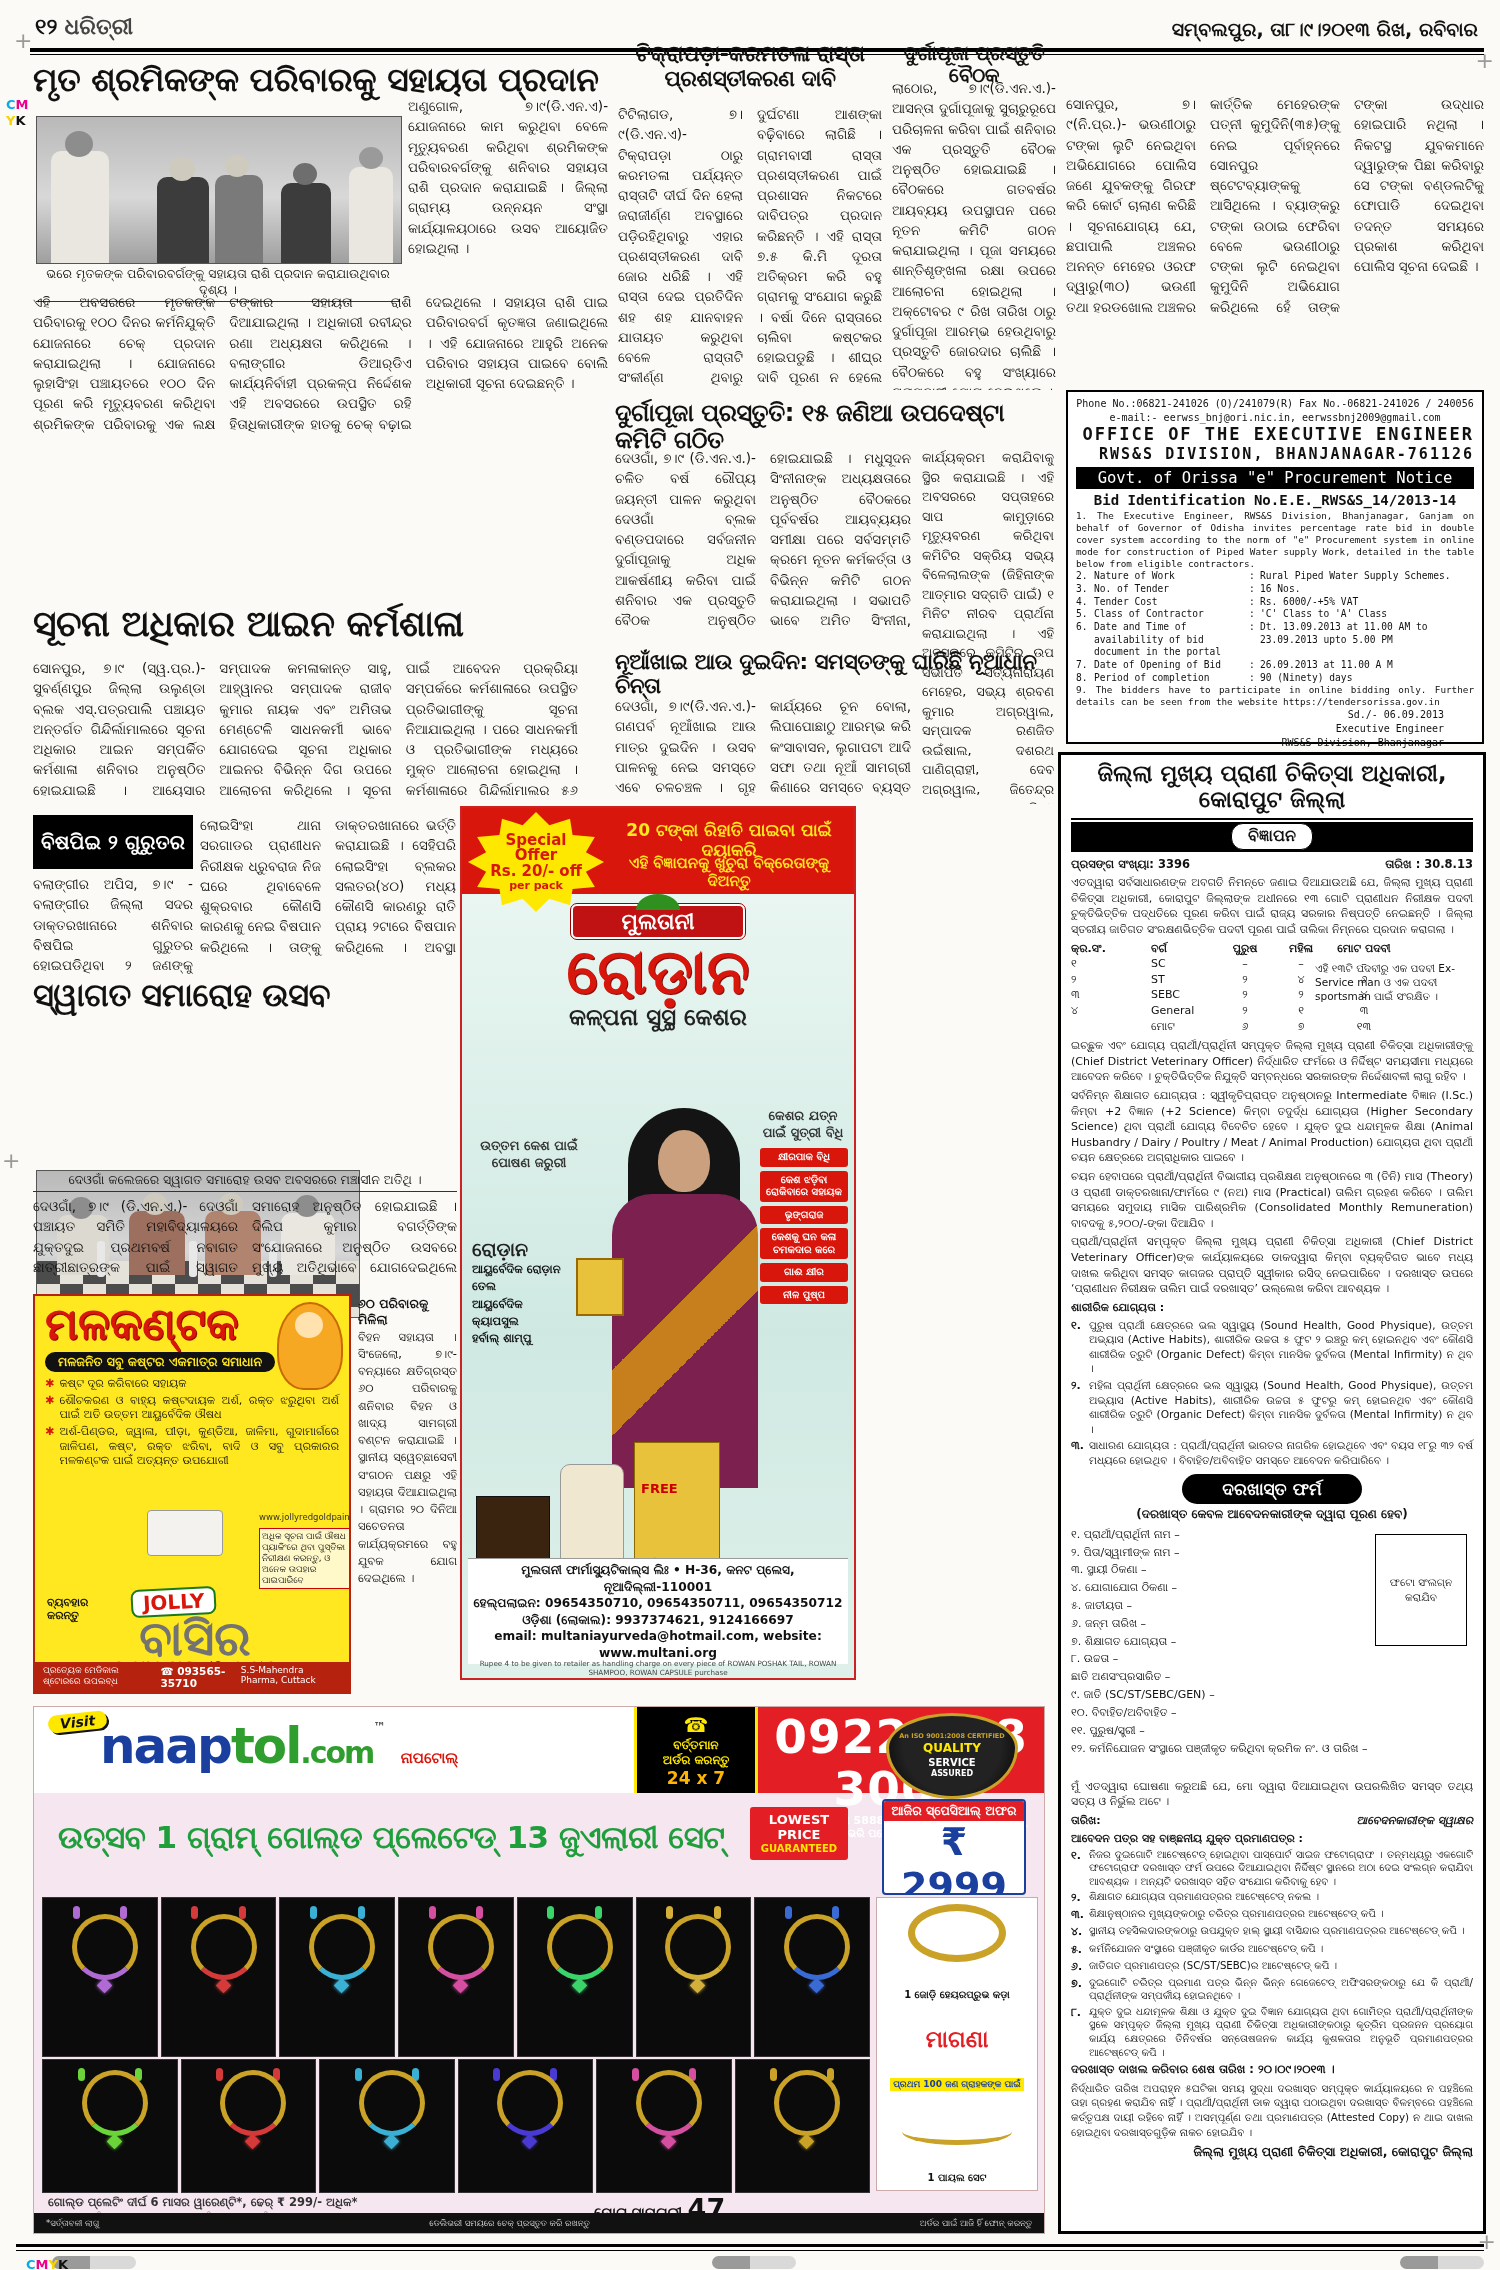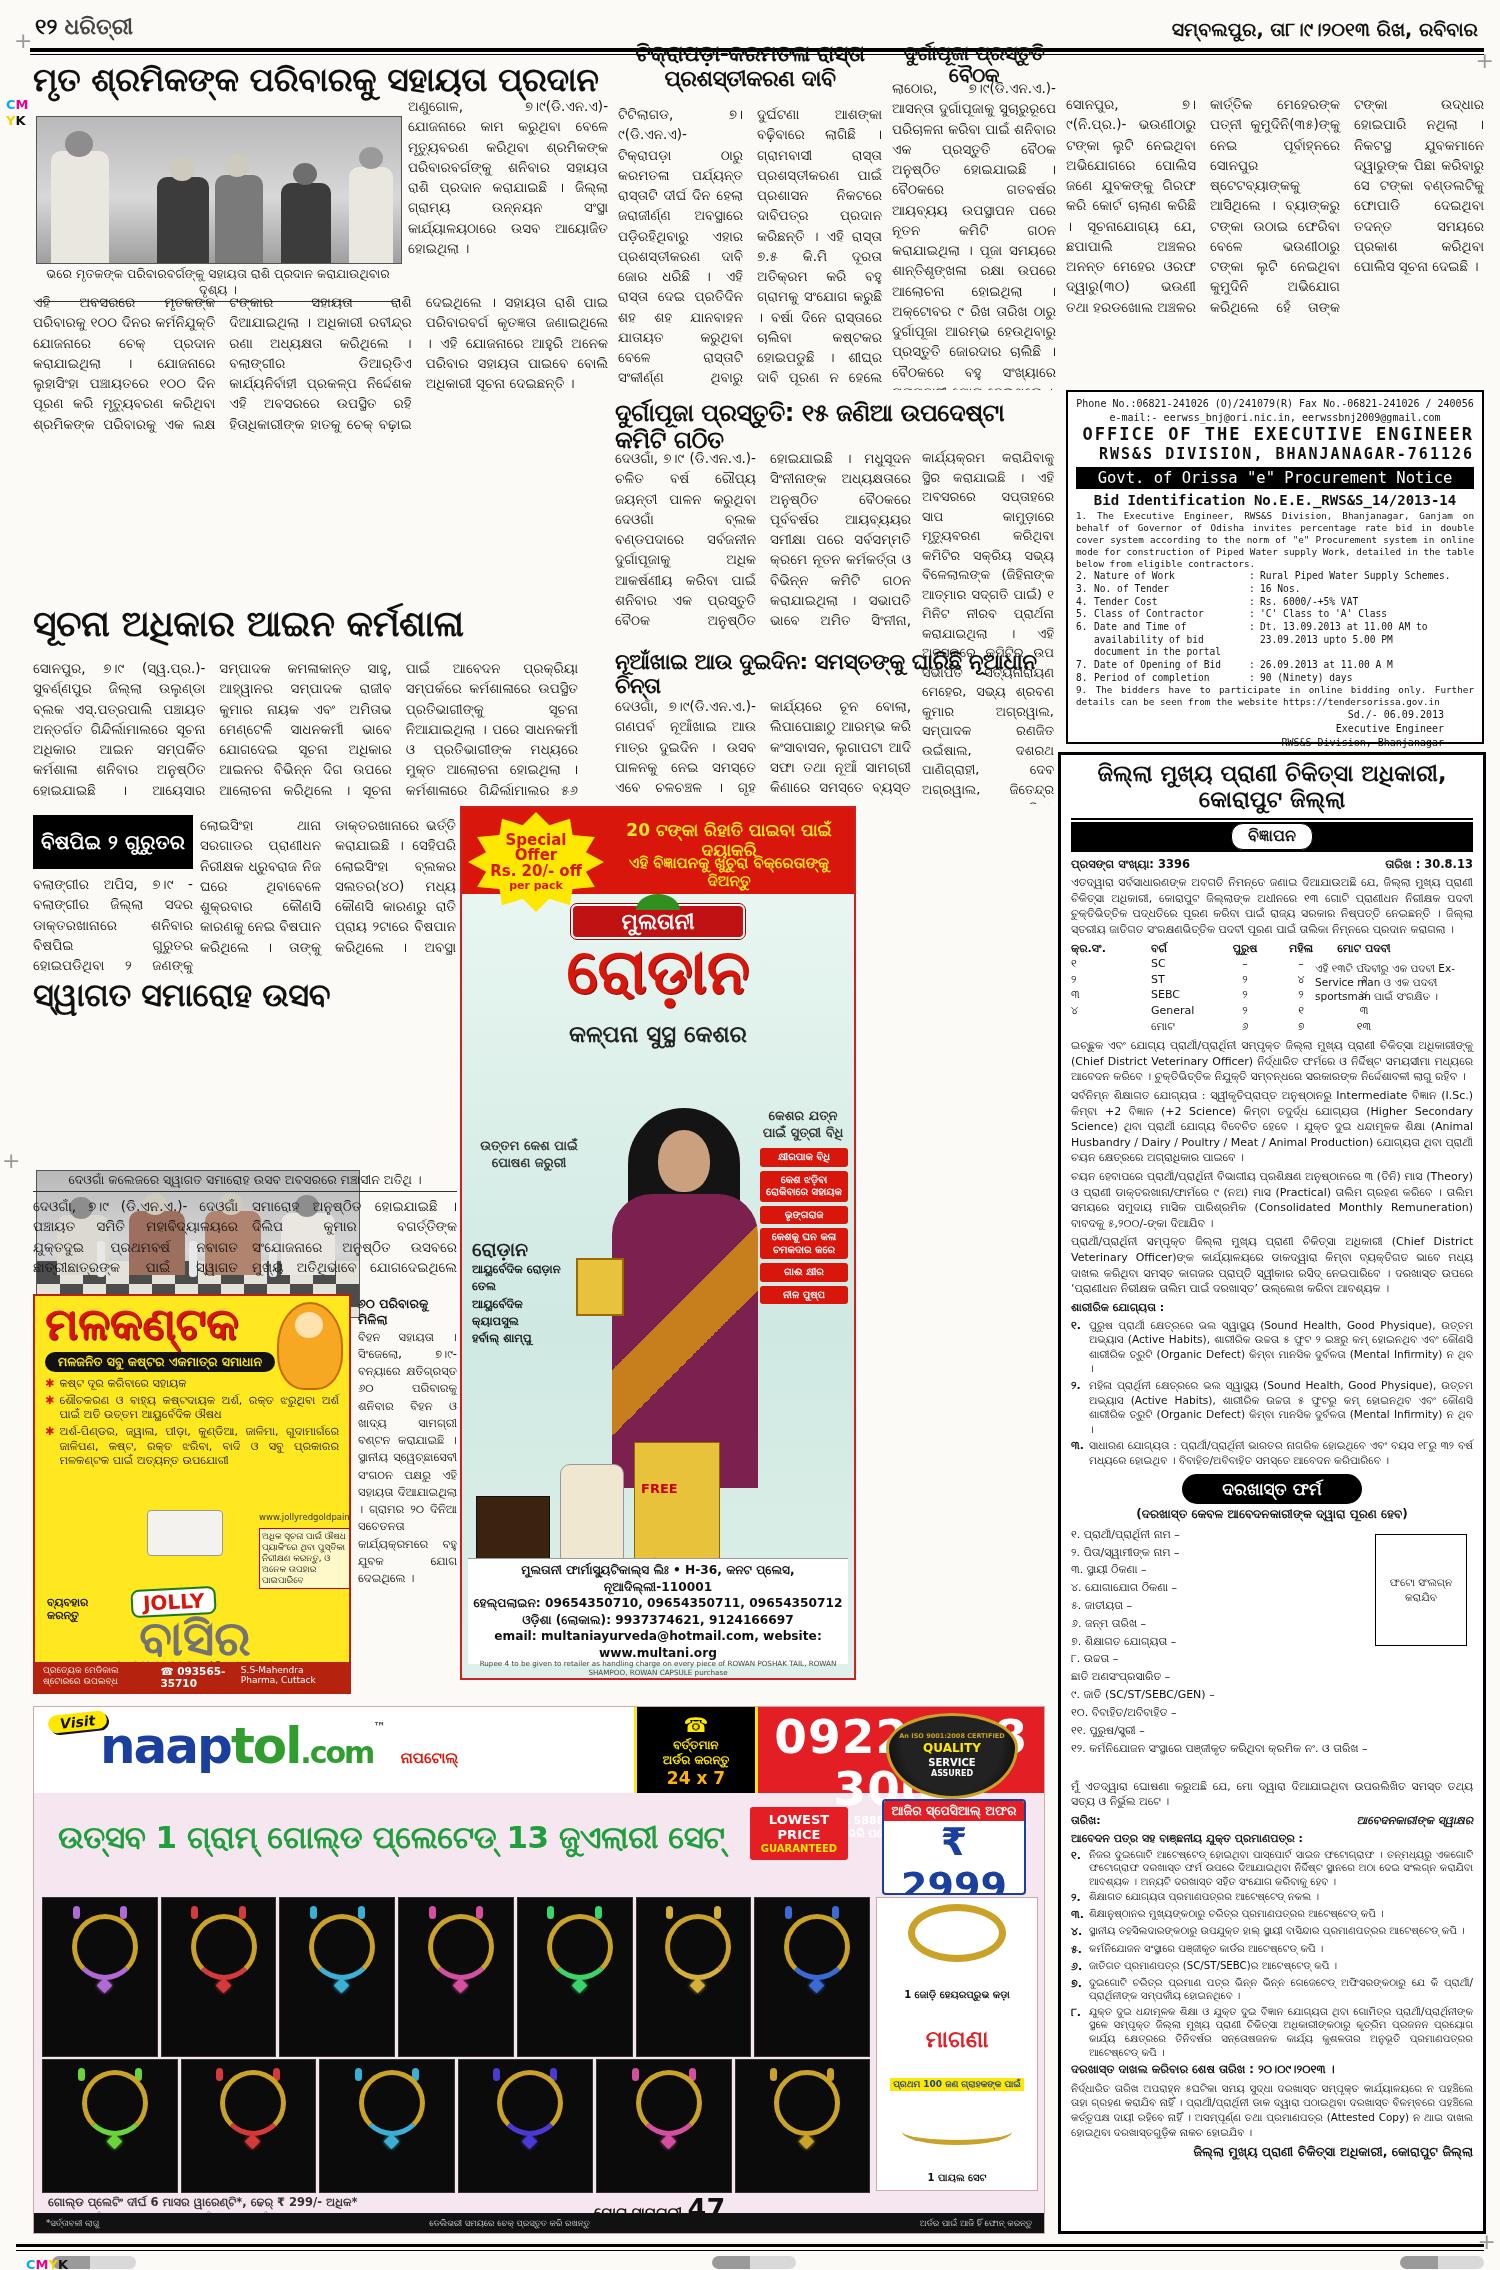--- a/index.html
+++ b/index.html
@@ -74,21 +74,21 @@
   #rodwan .rband{background:#d8160b;height:86px;position:relative;color:#ffe81f;font-weight:bold;}
   #rodwan .rband .l1{position:absolute;left:150px;right:8px;top:12px;font-size:17px;text-align:center;}
   #rodwan .rband .l2{position:absolute;left:150px;right:8px;top:46px;font-size:15px;text-align:center;}
   .burst{position:absolute;left:6px;top:4px;width:136px;height:100px;background:#ffe800;
      clip-path:polygon(100% 50%,86.7% 59.8%,93.3% 75%,76.9% 76.9%,75% 93.3%,59.8% 86.7%,50% 100%,40.2% 86.7%,25% 93.3%,23.1% 76.9%,6.7% 75%,13.3% 59.8%,0% 50%,13.3% 40.2%,6.7% 25%,23.1% 23.1%,25% 6.7%,40.2% 13.3%,50% 0%,59.8% 13.3%,75% 6.7%,76.9% 23.1%,93.3% 25%,86.7% 40.2%);
      display:flex;flex-direction:column;align-items:center;justify-content:center;color:#d8160b;font-weight:bold;line-height:1.05;}
   .burst .b1{font-size:15px;}.burst .b2{font-size:15px;}.burst .b3{font-size:15px;}.burst .b4{font-size:11px;}
   #rodwan .brandbox{width:170px;margin:10px auto 0;background:#c01212;border:2px solid #fff;outline:1.5px solid #900;border-radius:6px;color:#fff;text-align:center;font-size:22px;font-weight:bold;padding:3px 0;position:relative;}
   #rodwan .leaf{position:absolute;top:-12px;left:50%;transform:translateX(-50%);width:44px;height:16px;background:#2f8f1f;border-radius:50% 50% 50% 50%/100% 100% 0 0;}
   #rodwan .rtitle{color:#d8160b;font-size:62px;font-weight:bold;text-align:center;line-height:1.05;text-shadow:1px 1px 0 #801010;}
-  #rodwan .rsub{font-size:23px;font-weight:bold;text-align:center;color:#222;margin-top:17px;}
+  #rodwan .rsub{font-size:23px;font-weight:bold;text-align:center;color:#222;}
   #rodwan .note{font-size:13px;font-weight:bold;color:#333;line-height:1.3;}
   #rodwan .sbox{background:#d8160b;color:#fff;font-size:10px;font-weight:bold;text-align:center;border-radius:3px;padding:3px 4px;margin:4px 0;line-height:1.25;}
   .woman{position:absolute;width:200px;height:380px;}
   .woman .hair{position:absolute;left:46px;top:0;width:112px;height:330px;background:#141414;border-radius:56px 56px 30px 30px;}
   .woman .face{position:absolute;left:76px;top:22px;width:52px;height:62px;background:#caa07e;border-radius:50% 50% 46% 46%;}
   .woman .sari{position:absolute;left:30px;top:86px;width:146px;height:294px;background:linear-gradient(135deg,#7c2050 0 40%,#c77f1e 40% 55%,#7c2050 55%);border-radius:40px 40px 0 0;}
   .woman .box{position:absolute;left:-6px;top:150px;width:44px;height:54px;background:#e8c23a;border:2px solid #9a6a00;}
   .rprod{position:absolute;bottom:96px;display:flex;gap:10px;align-items:flex-end;}
   .rprod .p1{width:74px;height:86px;background:#3a2410;border:1px solid #111;color:#ffd95e;font-size:9px;text-align:center;display:flex;align-items:flex-end;justify-content:center;padding-bottom:4px;box-sizing:border-box;}
   .rprod .p2{width:64px;height:118px;background:#efe7cf;border-radius:10px 10px 4px 4px;border:1px solid #999;color:#3a2410;font-size:9px;text-align:center;display:flex;align-items:flex-end;justify-content:center;padding-bottom:4px;box-sizing:border-box;}

